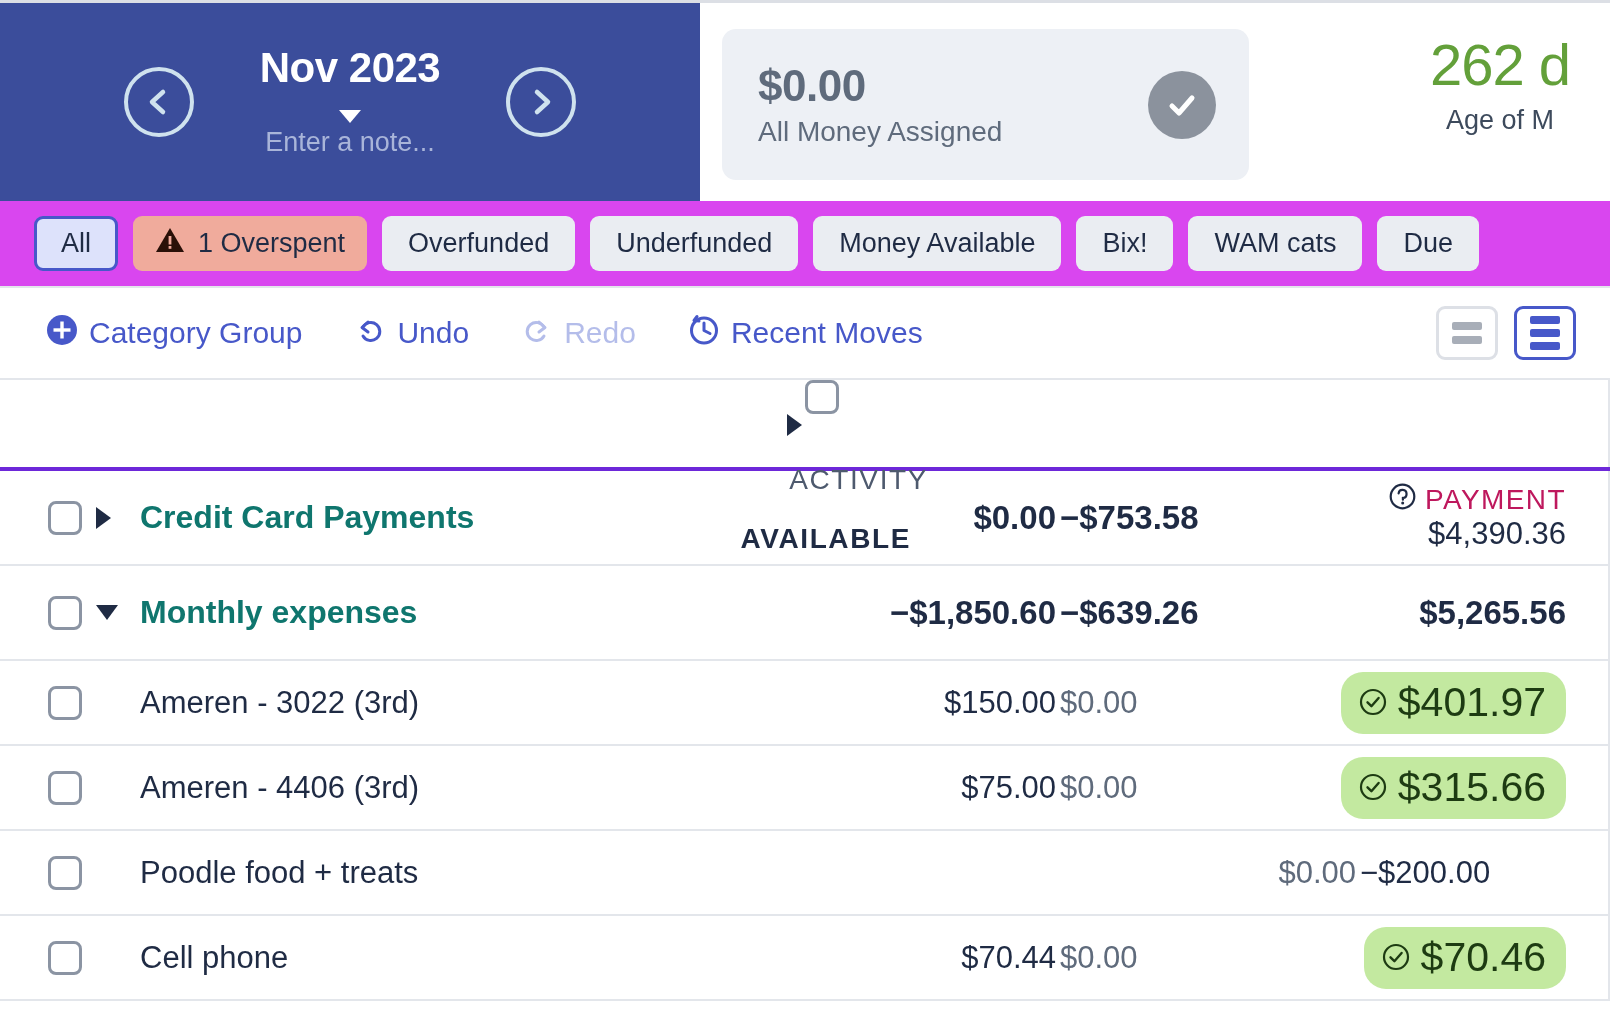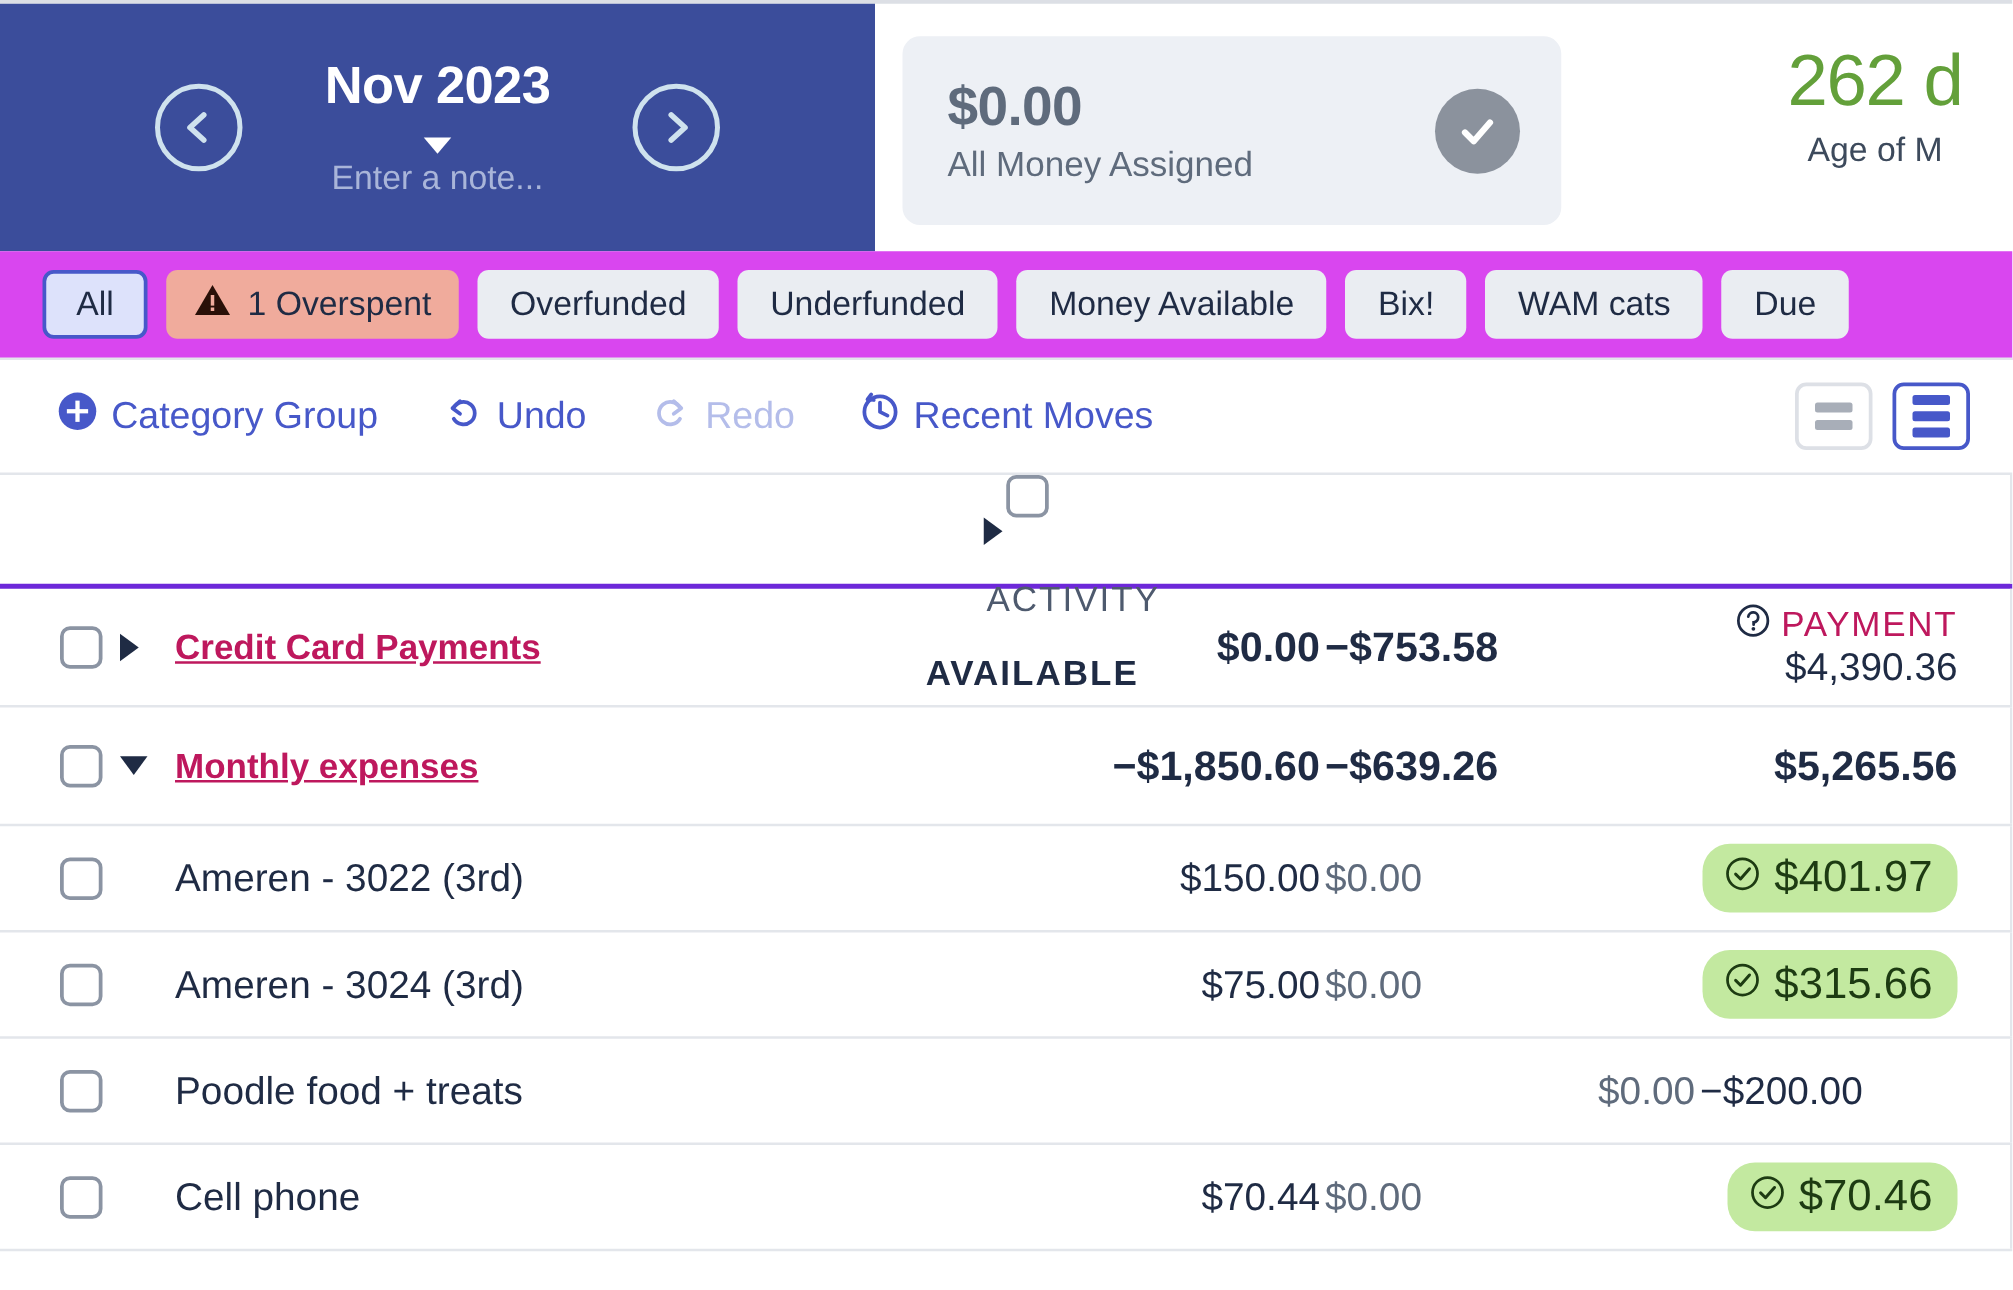--- a/index.html
+++ b/index.html
@@ -277,24 +277,23 @@
     overflow: hidden;
     white-space: nowrap;
   }
   .head-label {
     font-size: 28px;
     color: #4e5a6e;
     letter-spacing: 1.6px;
   }
   .head-label.bold { color: #1f2b44; font-weight: bold; }
   .group-name {
-    font-size: 28px;
+    font-size: 32px;
     font-weight: bold;
-    color: #be185d;
-    text-decoration: underline;
+    color: #0f766e;
   }
   .cat-name {
     font-size: 31px;
     color: #1f2b44;
   }
 
   .c-assigned {
     width: 260px;
     text-align: right;
     flex: 0 0 auto;
@@ -342,21 +341,21 @@
     color: #1f2b44;
     margin-top: 1px;
   }
 
   .badge {
     display: inline-flex;
     align-items: center;
     gap: 11px;
     border-radius: 22px;
     padding: 7px 20px 8px 18px;
-    font-size: 35px;
+    font-size: 41px;
     white-space: nowrap;
   }
   .badge.green { background: #c3e9a0; color: #1d3b12; }
   .badge.red { background: #f0ab9c; color: #4a1a10; padding: 7px 22px 8px 22px; }
 
   .right-rule {
     position: absolute;
     right: 0; top: 0;
     width: 2px;
     height: 100%;
@@ -611,21 +610,21 @@
       </div>
       <span class="right-rule"></span>
     </div>
 
     <div class="trow cat">
       <div class="c-check">
         <span class="cbox"></span>
       </div>
       <div class="c-arrow"></div>
       <div class="c-name">
-        <span class="cat-name">Ameren - 3024 (3rd)</span>
+        <span class="cat-name">Ameren - 4406 (3rd)</span>
       </div>
       <div class="c-assigned">
         <span class="num">$75.00</span>
       </div>
       <div class="c-activity">
         <span class="num muted">$0.00</span>
       </div>
       <div class="c-available">
         <span class="badge green">
           <span>

